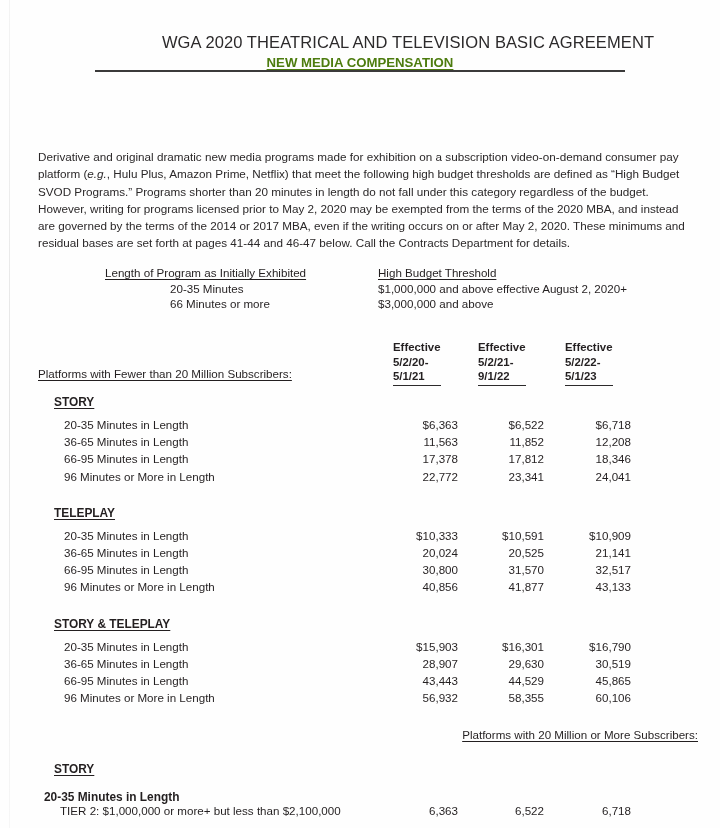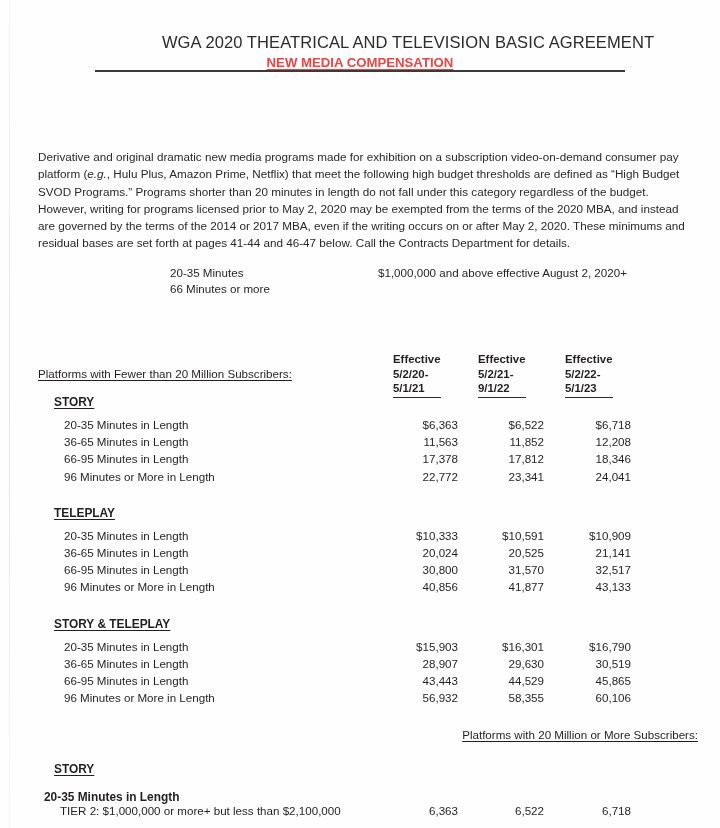--- a/index.html
+++ b/index.html
@@ -45,21 +45,21 @@
   }
   .doc-subtitle {
     position: absolute;
     left: 0; top: 55px;
     width: 720px;
     text-align: center;
     font-size: 13.2px;
     font-weight: bold;
     text-decoration: underline;
     text-underline-offset: 2px;
-    color: #ef4444;
+    color: #4d7c0f;
   }
   .masthead-rule {
     position: absolute;
     left: 95px; top: 70px;
     width: 530px;
     height: 2.2px;
     background: #3b3a3a;
   }
 
   
@@ -121,21 +121,21 @@
     left: 38px; top: 336px;
     width: 660px;
     font-size: 11.6px;
   }
   .col-headers {
     position: relative;
     height: 45px;
   }
   .col-head {
     position: absolute;
-    top: 16px;
+    top: 4px;
     width: 78px;
     text-align: left;
     font-weight: bold;
     font-size: 11.4px;
     line-height: 14.6px;
   }
   .col-head .ch-line3 {
     display: inline-block;
     border-bottom: 1.4px solid #2c2a2b;
     padding-right: 16px;
@@ -212,26 +212,31 @@
   <div class="scan-edge-left"></div>
 
   <div class="doc-title">WGA 2020 THEATRICAL AND TELEVISION BASIC AGREEMENT</div>
   <div class="doc-subtitle">NEW MEDIA COMPENSATION</div>
   <div class="masthead-rule"></div>
 
 
   <div class="body-paragraph"><span>Derivative and original dramatic new media programs made for exhibition on a subscription video-on-demand consumer pay platform (</span><i>e.g.</i><span>, Hulu Plus, Amazon Prime, Netflix) that meet the following high budget thresholds are defined as “High Budget SVOD Programs.” Programs shorter than 20 minutes in length do not fall under this category regardless of the budget. However, writing for programs licensed prior to May 2, 2020 may be exempted from the terms of the 2020 MBA, and instead are governed by the terms of the 2014 or 2017 MBA, even if the writing occurs on or after May 2, 2020. These minimums and residual bases are set forth at pages 41-44 and 46-47 below. Call the Contracts Department for details.</span></div>
 
   <div class="threshold-block">
+    <div class="threshold-head">
+      <div class="th-col1">Length of Program as Initially Exhibited</div>
+      <div class="th-col2">High Budget Threshold</div>
+    </div>
     <div class="threshold-row">
       <div class="tr-len">20-35 Minutes</div>
       <div class="tr-val">$1,000,000 and above effective August 2, 2020+</div>
     </div>
     <div class="threshold-row">
       <div class="tr-len">66 Minutes or more</div>
+      <div class="tr-val">$3,000,000 and above</div>
     </div>
   </div>
 
   <div class="rate-table">
 
     <div class="col-headers">
       <div class="col-head c1">
         <div>Effective</div>
         <div>5/2/20-</div>
         <div><span class="ch-line3">5/1/21</span></div>

